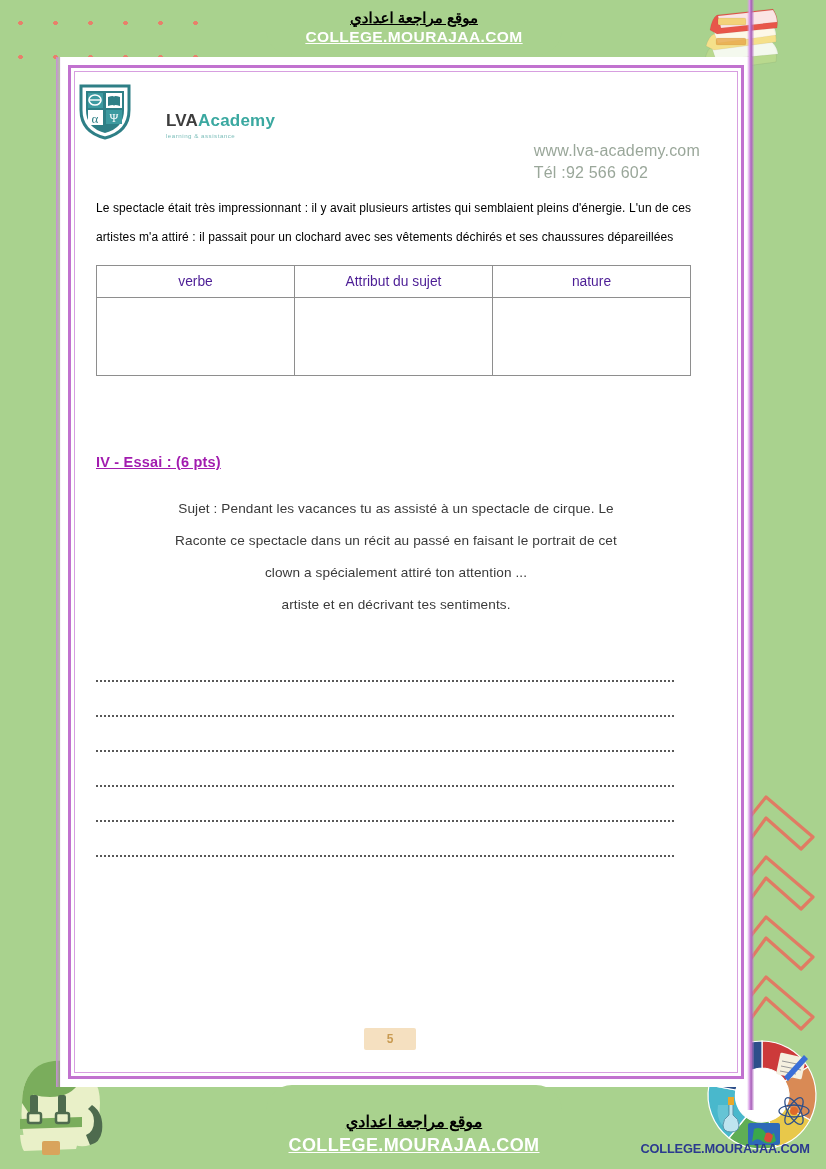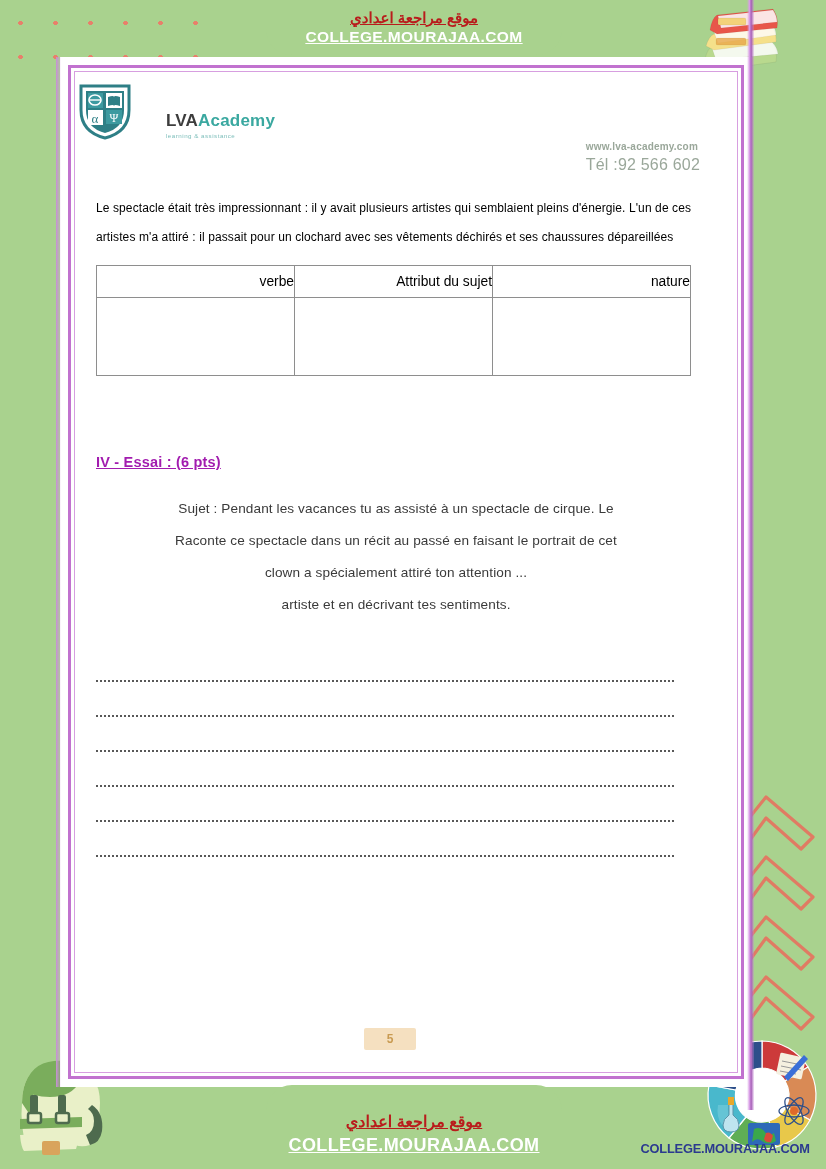--- a/index.html
+++ b/index.html
@@ -78,21 +78,21 @@
     width: 296px; height: 55px;
     background: #a9d28e;
     border-radius: 0 0 26px 26px;
     display: flex;
     flex-direction: column;
     align-items: center;
     justify-content: center;
     gap: 1px;
   }
   .banner-ar {
-    color: #b91c1c;
+    color: #000000;
     font-size: 15px;
     font-weight: bold;
     text-decoration: underline;
     direction: rtl;
     letter-spacing: .3px;
   }
   .banner-url {
     color: #ffffff;
     font-size: 15.5px;
     font-weight: bold;
@@ -173,21 +173,21 @@
     letter-spacing: .5px;
   }
 
   .contact {
     position: absolute;
     right: -4px; top: 60px;
     text-align: left;
     color: #9aa79a;
     line-height: 1.35;
   }
-  .contact-web { font-size: 10px; letter-spacing: .2px; font-weight: bold; }
+  .contact-web { font-size: 16px; letter-spacing: .2px; }
   .contact-tel { font-size: 16px; letter-spacing: .2px; }
 
   .para {
     font-size: 12px;
     line-height: 2.45;
     color: #000000;
     letter-spacing: .1px;
     margin-top: 2px;
   }
 
@@ -196,22 +196,22 @@
     width: 595px;
     margin-top: 12px;
     border-collapse: collapse;
     table-layout: fixed;
   }
   table.grid th, table.grid td {
     border: 1px solid #8e8e8e;
     height: 32px;
     font-weight: normal;
     font-size: 13.8px;
-    color: #000000;
-    text-align: right;
+    color: #4c1d95;
+    text-align: center;
   }
   table.grid tr.body-row td { height: 78px; }
 
   .section-title {
     margin-top: 78px;
     font-size: 14.5px;
     font-weight: bold;
     color: #a21caf;
     text-decoration: underline;
     display: inline-block;

